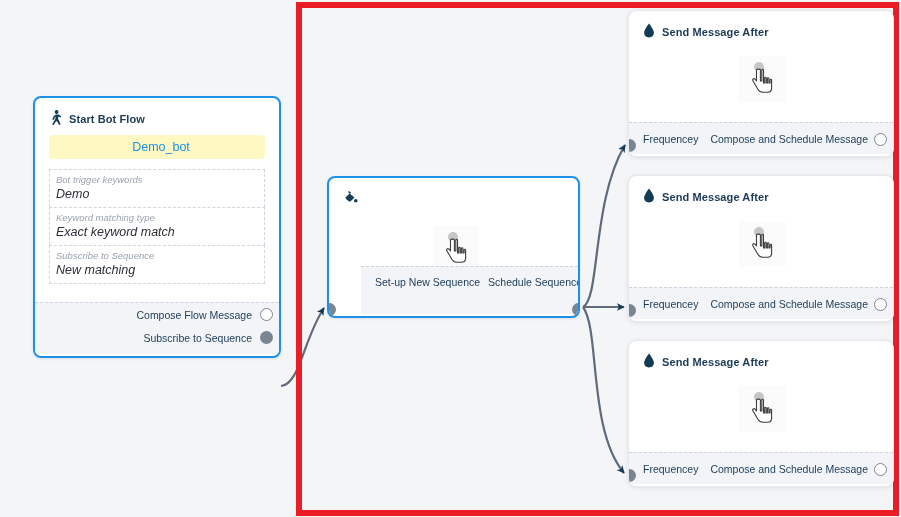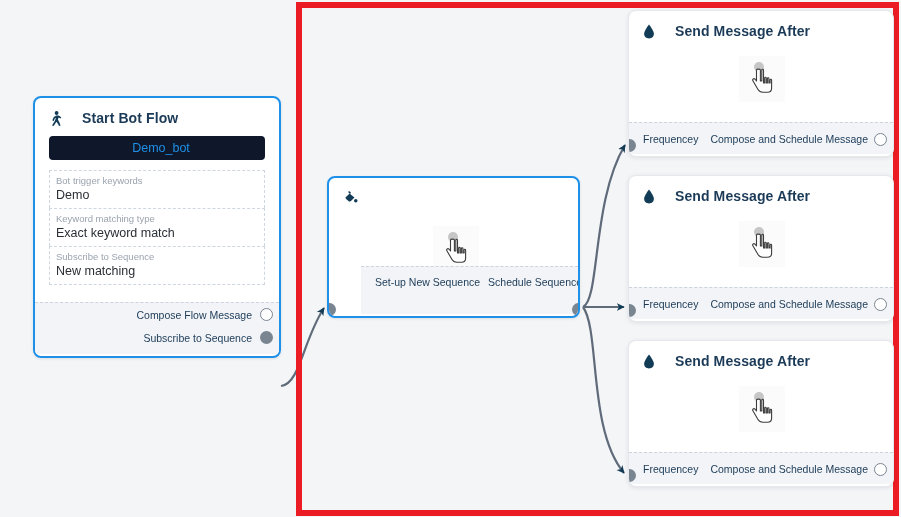--- a/index.html
+++ b/index.html
@@ -50,48 +50,49 @@
     border: 2px solid #1e90e8;
     box-shadow: 0 1px 3px rgba(16,30,54,0.10);
   }
   .node.plain {
     border: 1px solid #e6e8ec;
     box-shadow: 0 1px 4px rgba(16,30,54,0.10);
   }
 
   .node-title {
     display: flex;
-    align-items: center;
-    gap: 20px;
+    align-items: flex-end;
+    gap: 7px;
     padding: 12px 0 6px 14px;
-    font-size: 14px;
+    font-size: 11px;
     font-weight: bold;
     color: #1b3a57;
     letter-spacing: .1px;
   }
   .node-title .ttl { white-space: nowrap; }
 
   .icon { display: inline-flex; align-items: center; justify-content: center; }
 
   
   .bot-pill {
     margin: 4px 14px 0 14px;
     height: 24px;
     line-height: 24px;
     text-align: center;
-    background: #0f172a;
+    background: #fef9c3;
     border-radius: 4px;
     color: #1e90e8;
     font-size: 12.5px;
     padding-left: 8px;
   }
 
   
   .fields {
     margin: 10px 14px 0 14px;
+    font-style: italic;
   }
   .field {
     border: 1px dashed #cfd6e0;
     border-bottom: none;
     padding: 3px 6px 4px 6px;
     box-sizing: border-box;
   }
   .field:last-child { border-bottom: 1px dashed #cfd6e0; }
   .field-label {
     font-size: 9.5px;

